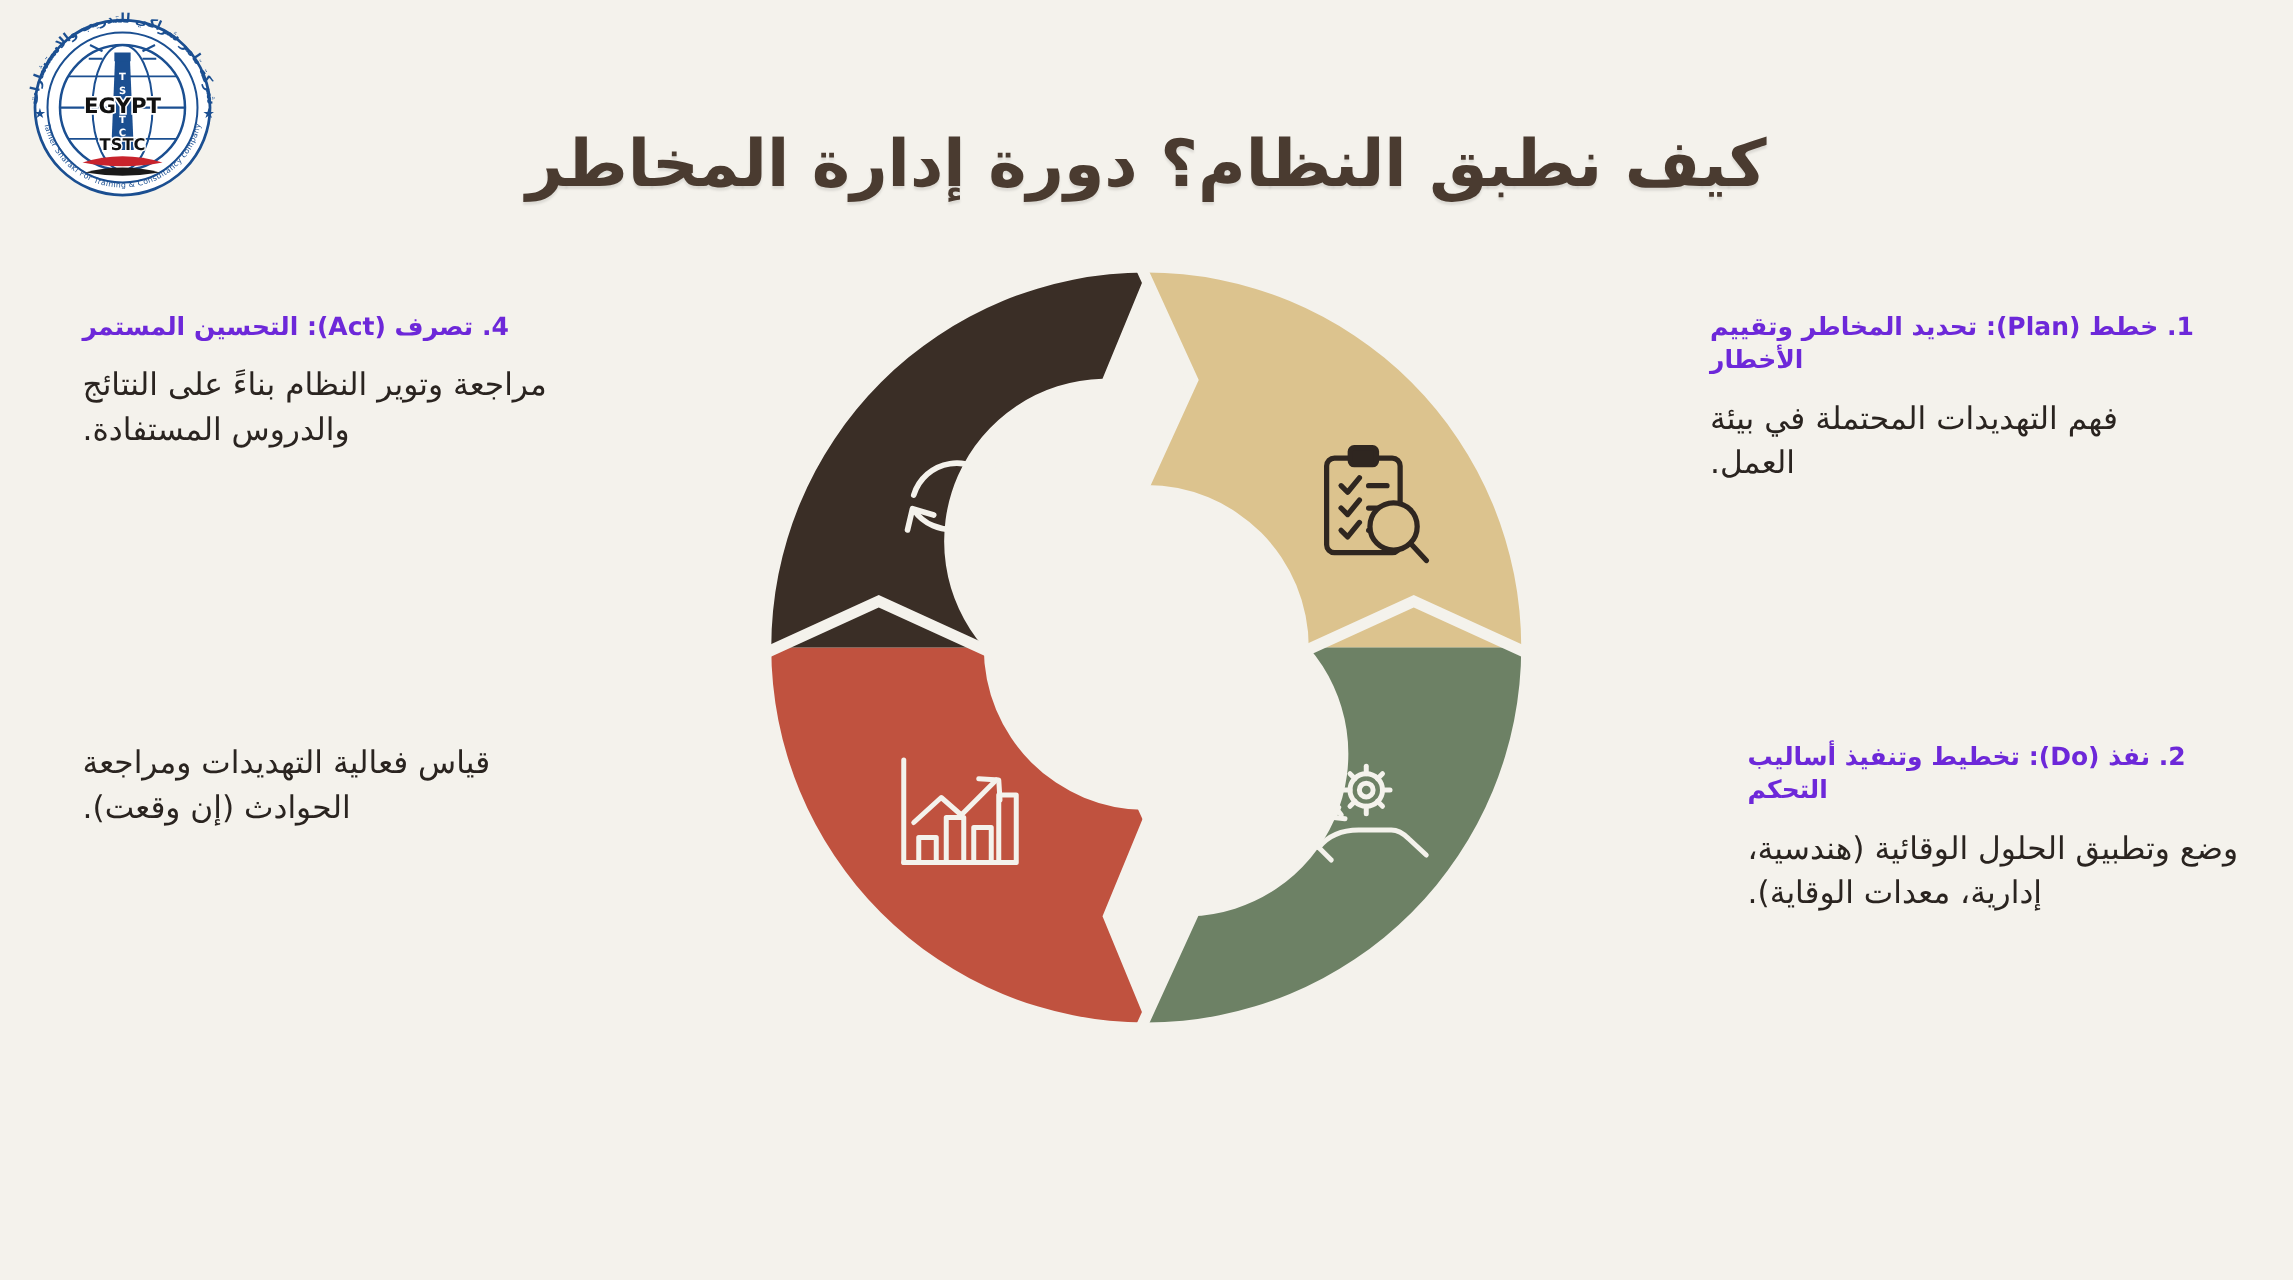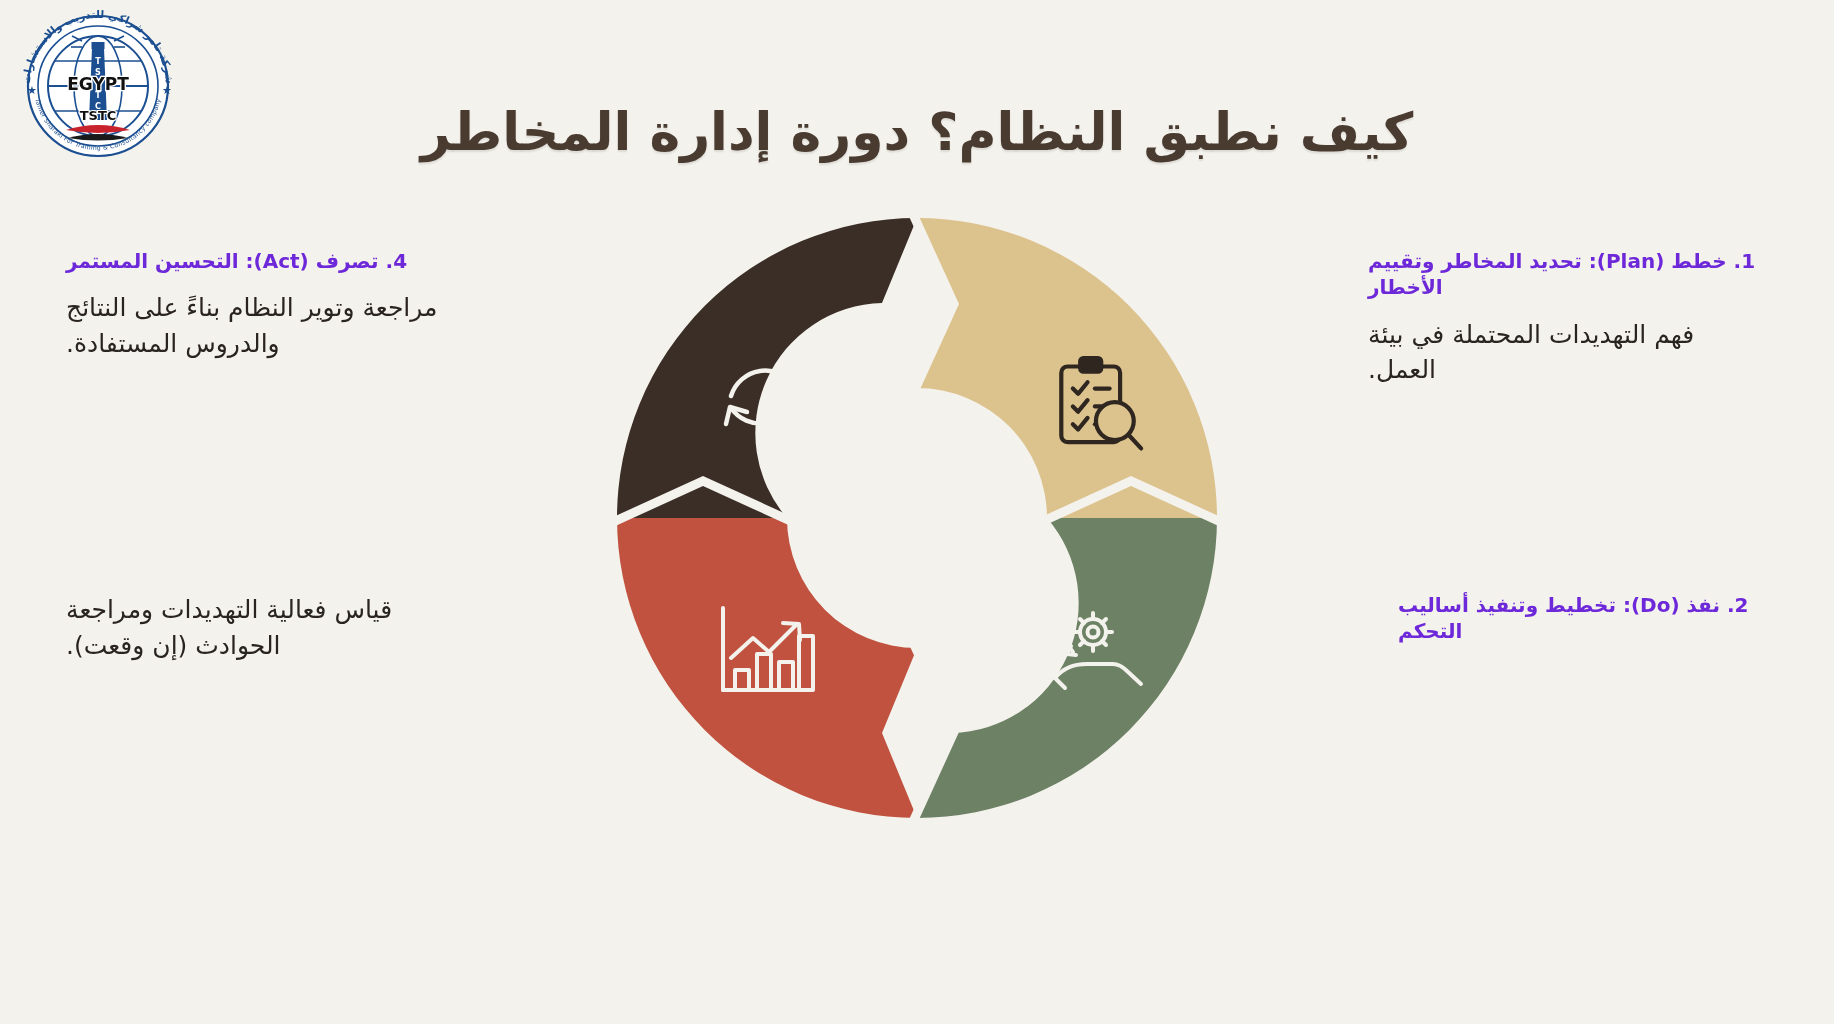--- a/index.html
+++ b/index.html
@@ -206,20 +206,21 @@
     </svg>
   </div>
 
   <div class="block right" id="blk-plan">
     <p class="head">1. خطط (Plan): تحديد المخاطر وتقييم الأخطار</p>
     <p class="body">فهم التهديدات المحتملة في بيئة العمل.</p>
   </div>
 
   <div class="block right" id="blk-do">
     <p class="head">2. نفذ (Do): تخطيط وتنفيذ أساليب التحكم</p>
+    <p class="body">وضع وتطبيق الحلول الوقائية (هندسية، إدارية، معدات الوقاية).</p>
   </div>
 
   <div class="block left" id="blk-act">
     <p class="head">4. تصرف (Act): التحسين المستمر</p>
     <p class="body">مراجعة وتوير النظام بناءً على النتائج والدروس المستفادة.</p>
   </div>
 
   <div class="block left" id="blk-check">
     <p class="body">قياس فعالية التهديدات ومراجعة الحوادث (إن وقعت).</p>
   </div>

